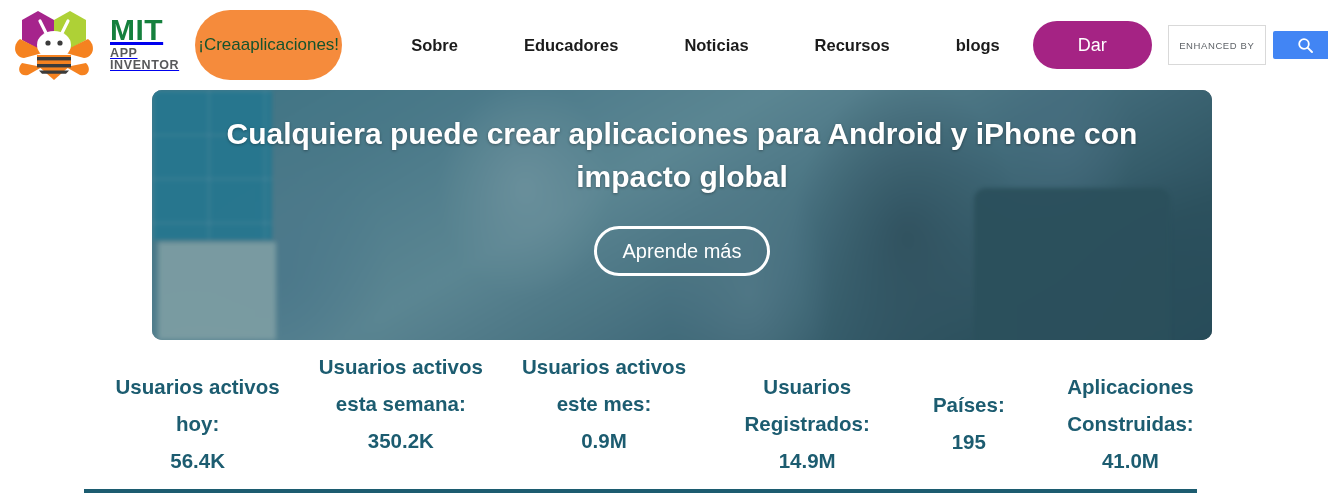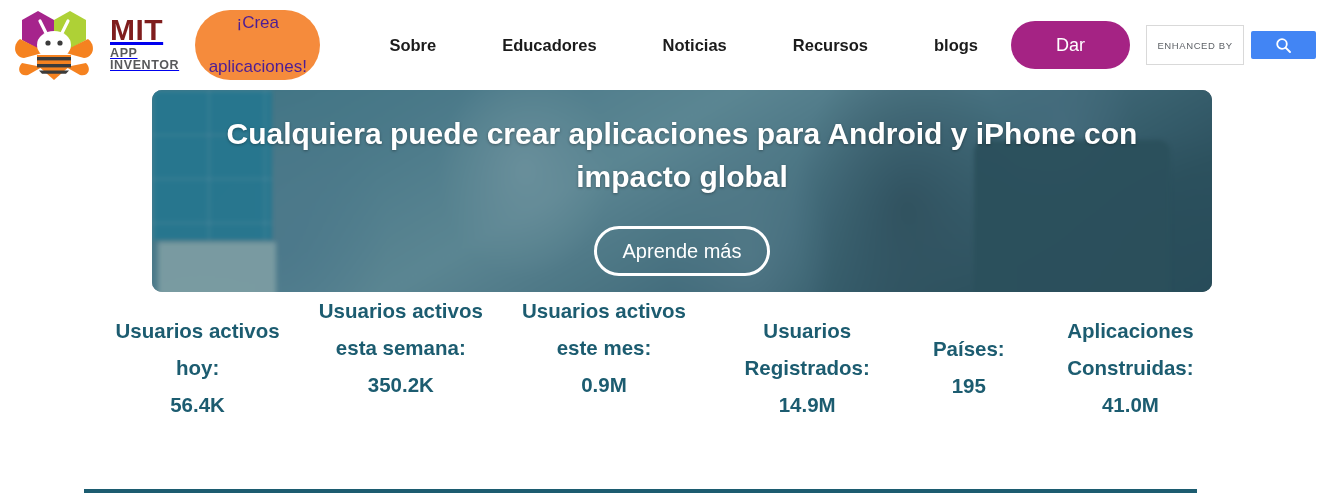--- a/index.html
+++ b/index.html
@@ -23,42 +23,41 @@
   .logo-block {
     display: flex;
     align-items: center;
     margin-left: 12px;
     gap: 6px;
   }
   .bee-mark { position: relative; width: 92px; height: 76px; flex: none; }
   .bee-mark svg { display: block; width: 92px; height: 76px; }
   .logo-words { line-height: 1; padding-bottom: 4px; }
   .logo-mit {
-    font-size: 30px; font-weight: bold; color: #7f1d1d;
+    font-size: 30px; font-weight: bold; color: #15803d;
     letter-spacing: 0.5px; display: block;
   }
   .logo-sub {
     font-size: 12.5px; font-weight: bold; color: #58595b;
     letter-spacing: 0.6px; display: block; margin-top: 2px;
   }
 
   
   .cta-create {
     margin-left: 16px;
     width: 147px; height: 70px;
     background: #f58b3c;
-    color: #4c1d95;
+    color: #14532d;
     border: none; border-radius: 36px;
     font-family: "Liberation Sans", sans-serif;
     font-size: 17px; line-height: 22px;
     cursor: pointer;
     display: flex; align-items: center; justify-content: center;
     text-align: center;
     padding: 0 10px;
-    flex-direction: column;
   }
 
   
   .nav {
     display: flex; 
     margin-left: 36px;
     gap: 0px;
   }
   .nav-item {
     color: #1b1b1b;
@@ -102,21 +101,21 @@
     border: none; border-radius: 2px;
     display: flex; align-items: center; justify-content: center;
     cursor: pointer;
   }
   .search-btn svg { display: block; }
 
   
   .hero-outer { padding: 0 116px; }
   .hero {
     position: relative;
-    height: 202px;
+    height: 250px;
     border-radius: 10px;
     overflow: hidden;
     background: #4a6a78;
     margin-left: 36px;
   }
   .hero-photo {
     position: absolute; inset: 0;
     background:
       
       radial-gradient(ellipse 150px 190px at 14% 72%, rgba(126,150,170,.85), transparent 70%),
@@ -182,21 +181,22 @@
     font-size: 20px;
     font-family: "Liberation Sans", sans-serif;
     cursor: pointer;
   }
 
   
   .stats-outer { padding: 0 96px; }
   .stats {
     display: flex;
     align-items: flex-start;
-    justify-content: flex-end;
+    justify-content: space-between;
+    padding-top: 8px;
     height: 138px;
   }
   .stat {
     text-align: center;
     color: #1c5c70;
     font-weight: bold;
     font-size: 20.5px;
     line-height: 37px;
     flex: 1 1 0;
     padding: 0 4px;

